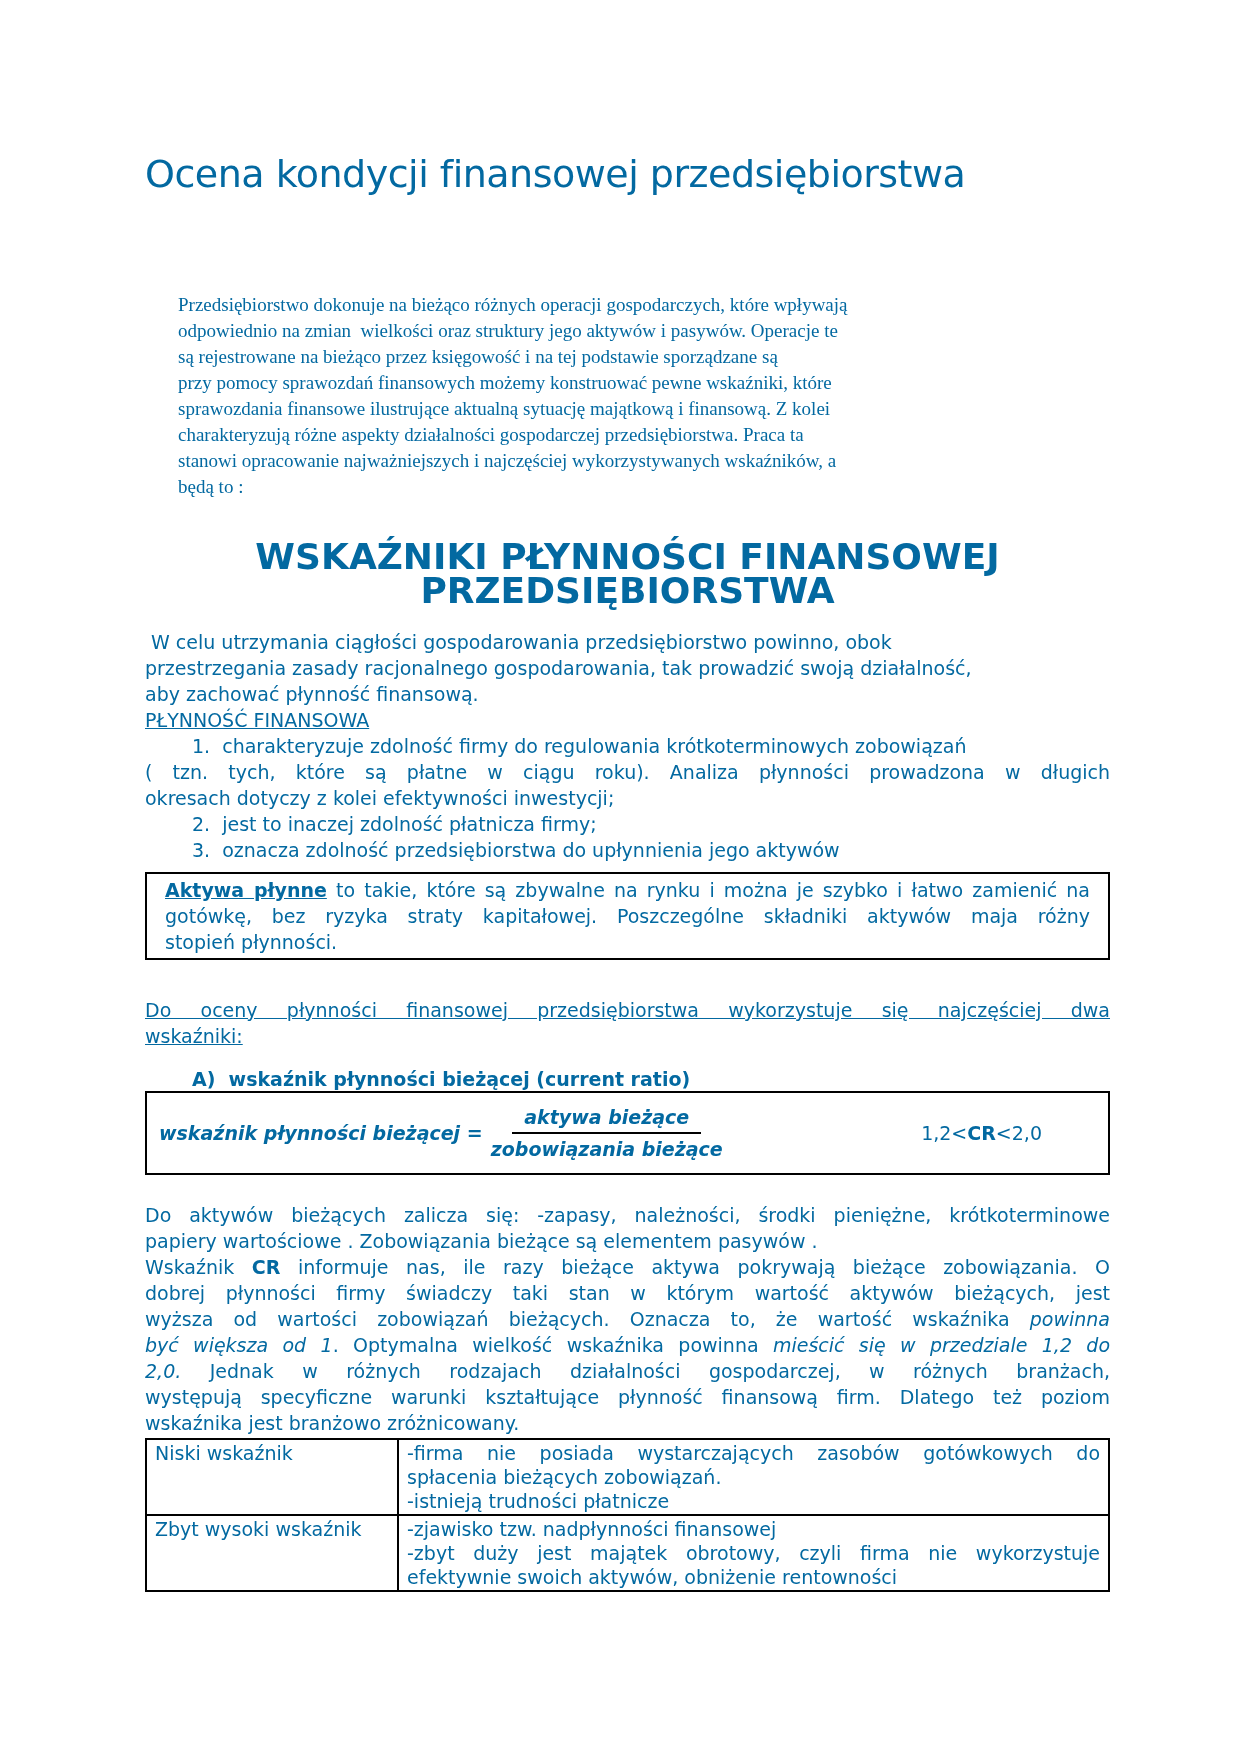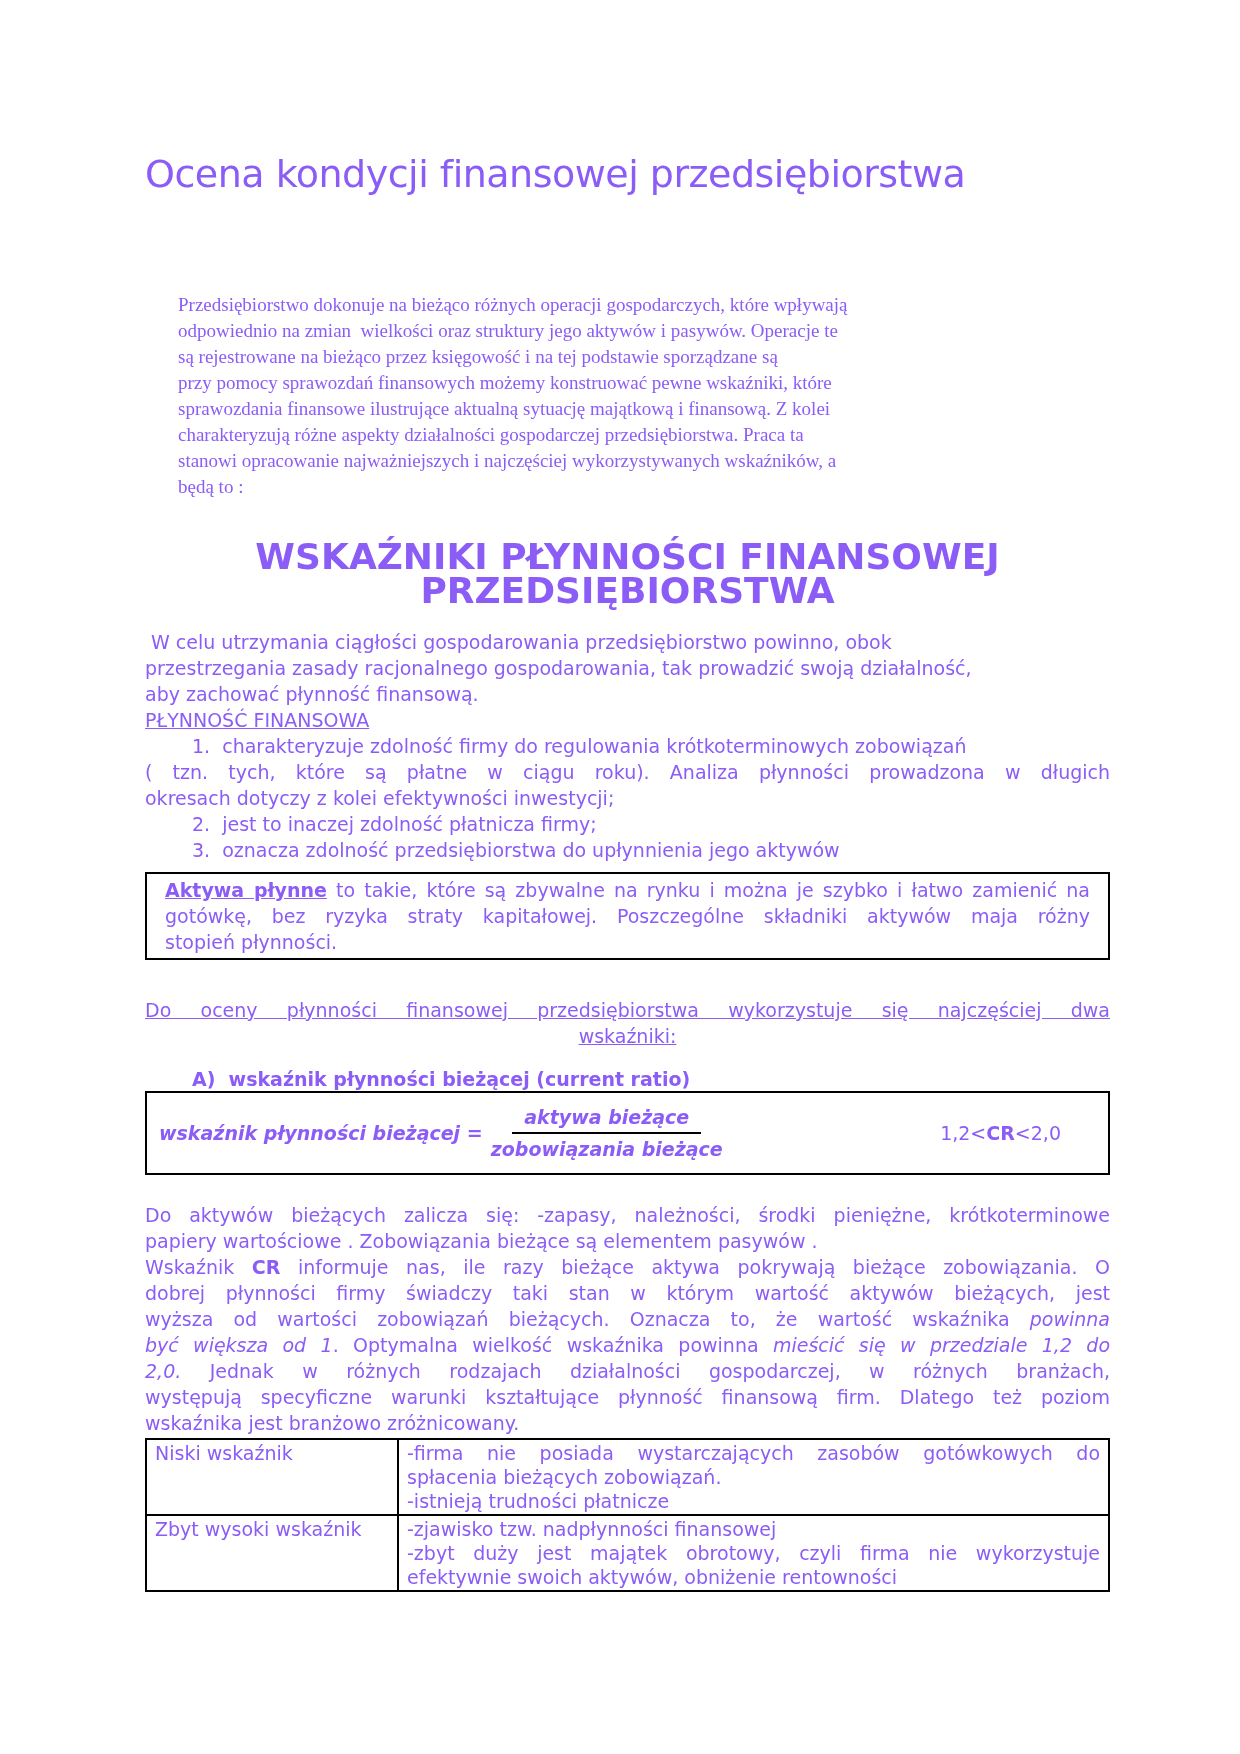--- a/index.html
+++ b/index.html
@@ -1,21 +1,21 @@
 <!DOCTYPE html>
 <html lang="pl"><head>
 <meta charset="utf-8">
 <style>
   html,body{margin:0;padding:0;background:#ffffff;}
   .page{
     position:relative;
     width:1240px;height:1754px;
     box-sizing:border-box;
     background:#ffffff;
-    color:#8b5cf6;
+    color:#0369a1;
     font-family:"DejaVu Sans","Liberation Sans",sans-serif;
     font-size:19px;line-height:26px;
     padding:148px 130px 0 145px;
     overflow:hidden;
   }
   .doc-title{
     font-size:38px;line-height:52px;font-weight:400;
     letter-spacing:-0.5px;margin:0 0 92px 0;
   }
   .para{margin:0;}
@@ -28,38 +28,38 @@
   .u{text-decoration:underline;}
   .main-heading{
     text-align:center;font-weight:bold;font-size:36px;line-height:34px;
     margin:40px 0 21px 0;
   }
   .textbox{
     border:2px solid #000;
     padding:3px 18px;
     margin-top:9px;
   }
-  .u-all .line{text-decoration:underline;text-align:center;}
+  .u-all .line{text-decoration:underline;}
   .dooceny{margin-top:37px;}
   .subhead{
     font-weight:bold;margin-top:18px;padding-left:47px;
     white-space:pre-wrap;line-height:24px;
   }
   .formula-box{
     border:2px solid #000;
     height:84px;
     display:flex;align-items:center;
     box-sizing:border-box;
     padding-left:12px;
     font-weight:bold;font-style:italic;
   }
   .frac{text-align:center;margin-left:8px;line-height:26px;}
   .frac .num{display:inline-block;padding:0 12px 2px 12px;border-bottom:2px solid #000;}
   .frac .den{padding-top:2px;}
-  .cr-value{margin-left:auto;margin-right:47px;font-style:normal;font-weight:normal;text-align:right;}
+  .cr-value{margin-left:auto;margin-right:66px;font-style:normal;font-weight:normal;text-align:right;}
   .cr-value .b{font-weight:bold;}
   .para3{margin-top:27px;}
   table.cmp{
     border-collapse:collapse;width:100%;margin-top:2px;table-layout:fixed;
   }
   table.cmp td{
     border:2px solid #000;vertical-align:top;
     padding:1px 8px;line-height:24px;
   }
   table.cmp td .line{min-height:24px;line-height:24px;}

